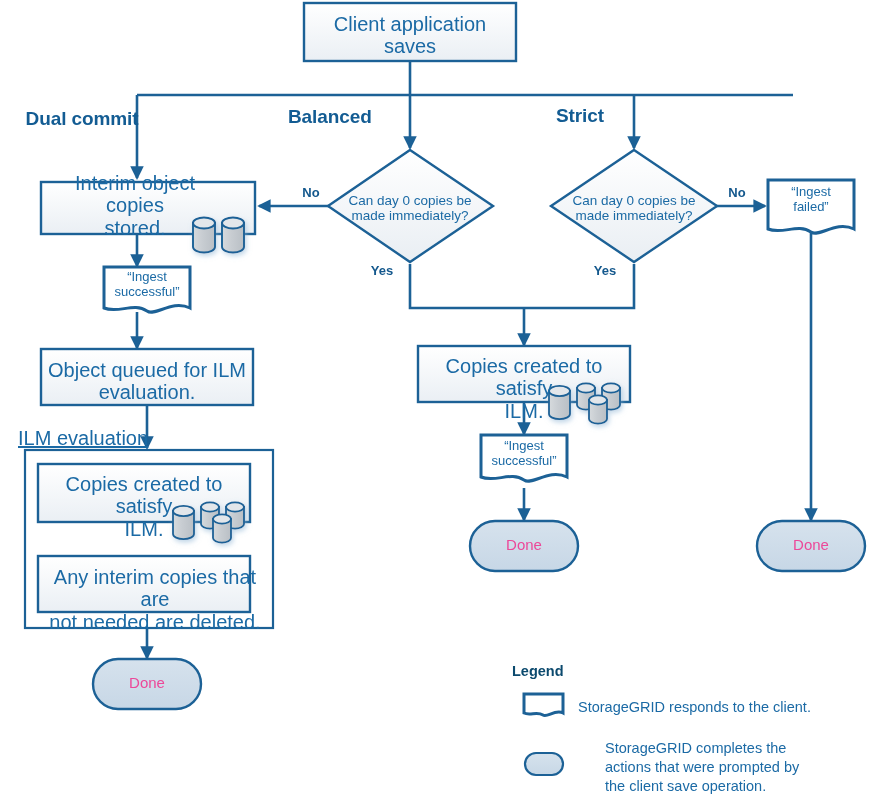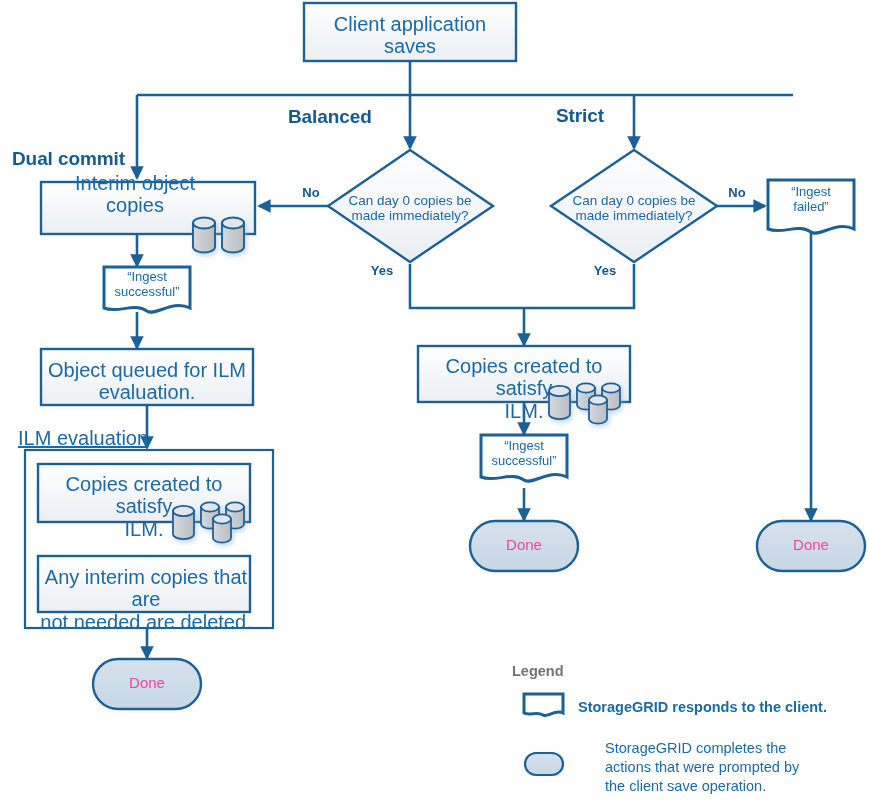--- a/index.html
+++ b/index.html
@@ -36,21 +36,21 @@
   }
   .branch-lbl{
     font-weight:bold;
     font-size:13px;
     color:#14588d;
   }
   .box-text{ font-size:20px; color:#1b6aa5; }
   .banner-text{ font-size:13px; color:#1b6aa5; }
   .done-text{ font-size:15px; color:#ec4899; }
   .group-lbl{ font-size:20px; color:#1b6aa5; text-align:left;text-decoration:underline; }
-  .legend-title{ font-weight:bold; font-size:14.5px; color:#737373; text-align:left;}
+  .legend-title{ font-weight:bold; font-size:14.5px; color:#0c4a6e; text-align:left;}
   .legend-text{ font-size:14.5px; color:#1b6aa5; text-align:left; line-height:1.32;}
   .hit{
     position:absolute;
     background:transparent;
   }
 </style>
 </head>
 <body>
 
 <div id="stage">
@@ -208,46 +208,47 @@
     <path d="M 524 694 L 563 694 L 563 713
              C 555 709 547 718 543 715
              C 537 711 530 716 524 713 Z" fill="#ffffff" stroke="#1c6196" stroke-width="3"></path>
     <rect x="525" y="753" width="38" height="22" rx="11" ry="11" fill="url(#termgrad)" stroke="#1c6196" stroke-width="2.2"></rect>
   </svg>
 
   <div class="lbl box-text" style="left:306px;top:13px;width:208px;">
     <div>Client application saves</div>
   </div>
 
-  <div class="lbl mode-title" style="left:12px;top:108px;width:140px;text-align:left;margin-top:40px;">Dual commit</div>
+  <div class="lbl mode-title" style="left:12px;top:108px;width:140px;text-align:center;">Dual commit</div>
   <div class="lbl mode-title" style="left:288px;top:106px;width:120px;text-align:left;">Balanced</div>
   <div class="lbl mode-title" style="left:556px;top:105px;width:100px;text-align:left;">Strict</div>
 
   <div class="lbl box-text" style="left:45px;top:172px;width:180px;">
     <div>Interim object copies</div>
+    <div>stored.</div>
   </div>
 
   <div class="lbl banner-text" style="left:100px;top:270px;width:94px;">
     <div>“Ingest</div>
     <div>successful”</div>
   </div>
 
   <div class="lbl box-text" style="left:43px;top:359px;width:208px;">
     <div>Object queued for ILM</div>
     <div>evaluation.</div>
   </div>
 
   <div class="lbl group-lbl" style="left:18px;top:427px;width:160px;">ILM evaluation</div>
 
   <div class="lbl box-text" style="left:40px;top:473px;width:208px;">
     <div>Copies created to satisfy</div>
     <div>ILM.</div>
   </div>
 
-  <div class="lbl box-text" style="left:40px;top:566px;width:212px;">
+  <div class="lbl box-text" style="left:49px;top:566px;width:212px;">
     <div>Any interim copies that are</div>
     <div>not needed are deleted.</div>
   </div>
 
   <div class="lbl done-text" style="left:93px;top:675px;width:108px;">Done</div>
 
   <div class="lbl box-text" style="left:330px;top:193px;width:160px;font-size:13.5px;">
     <div>Can  day 0 copies be</div>
     <div>made immediately?</div>
   </div>
@@ -275,21 +276,21 @@
 
   <div class="lbl banner-text" style="left:766px;top:185px;width:90px;">
     <div>“Ingest</div>
     <div>failed”</div>
   </div>
 
   <div class="lbl done-text" style="left:757px;top:537px;width:108px;">Done</div>
 
   <div class="lbl legend-title" style="left:512px;top:663px;width:120px;">Legend</div>
 
-  <div class="lbl legend-text" style="left:578px;top:698px;width:280px;font-weight:bold;">
+  <div class="lbl legend-text" style="left:578px;top:698px;width:280px;">
     <div>StorageGRID responds to the client.</div>
   </div>
 
   <div class="lbl legend-text" style="left:578px;top:739px;width:280px;margin-left:27px;">
     <div>StorageGRID completes the</div>
     <div>actions that were prompted by</div>
     <div>the client save operation.</div>
   </div>
 
   <div class="hit" style="left:304px;top:3px;width:212px;height:58px;"></div>

